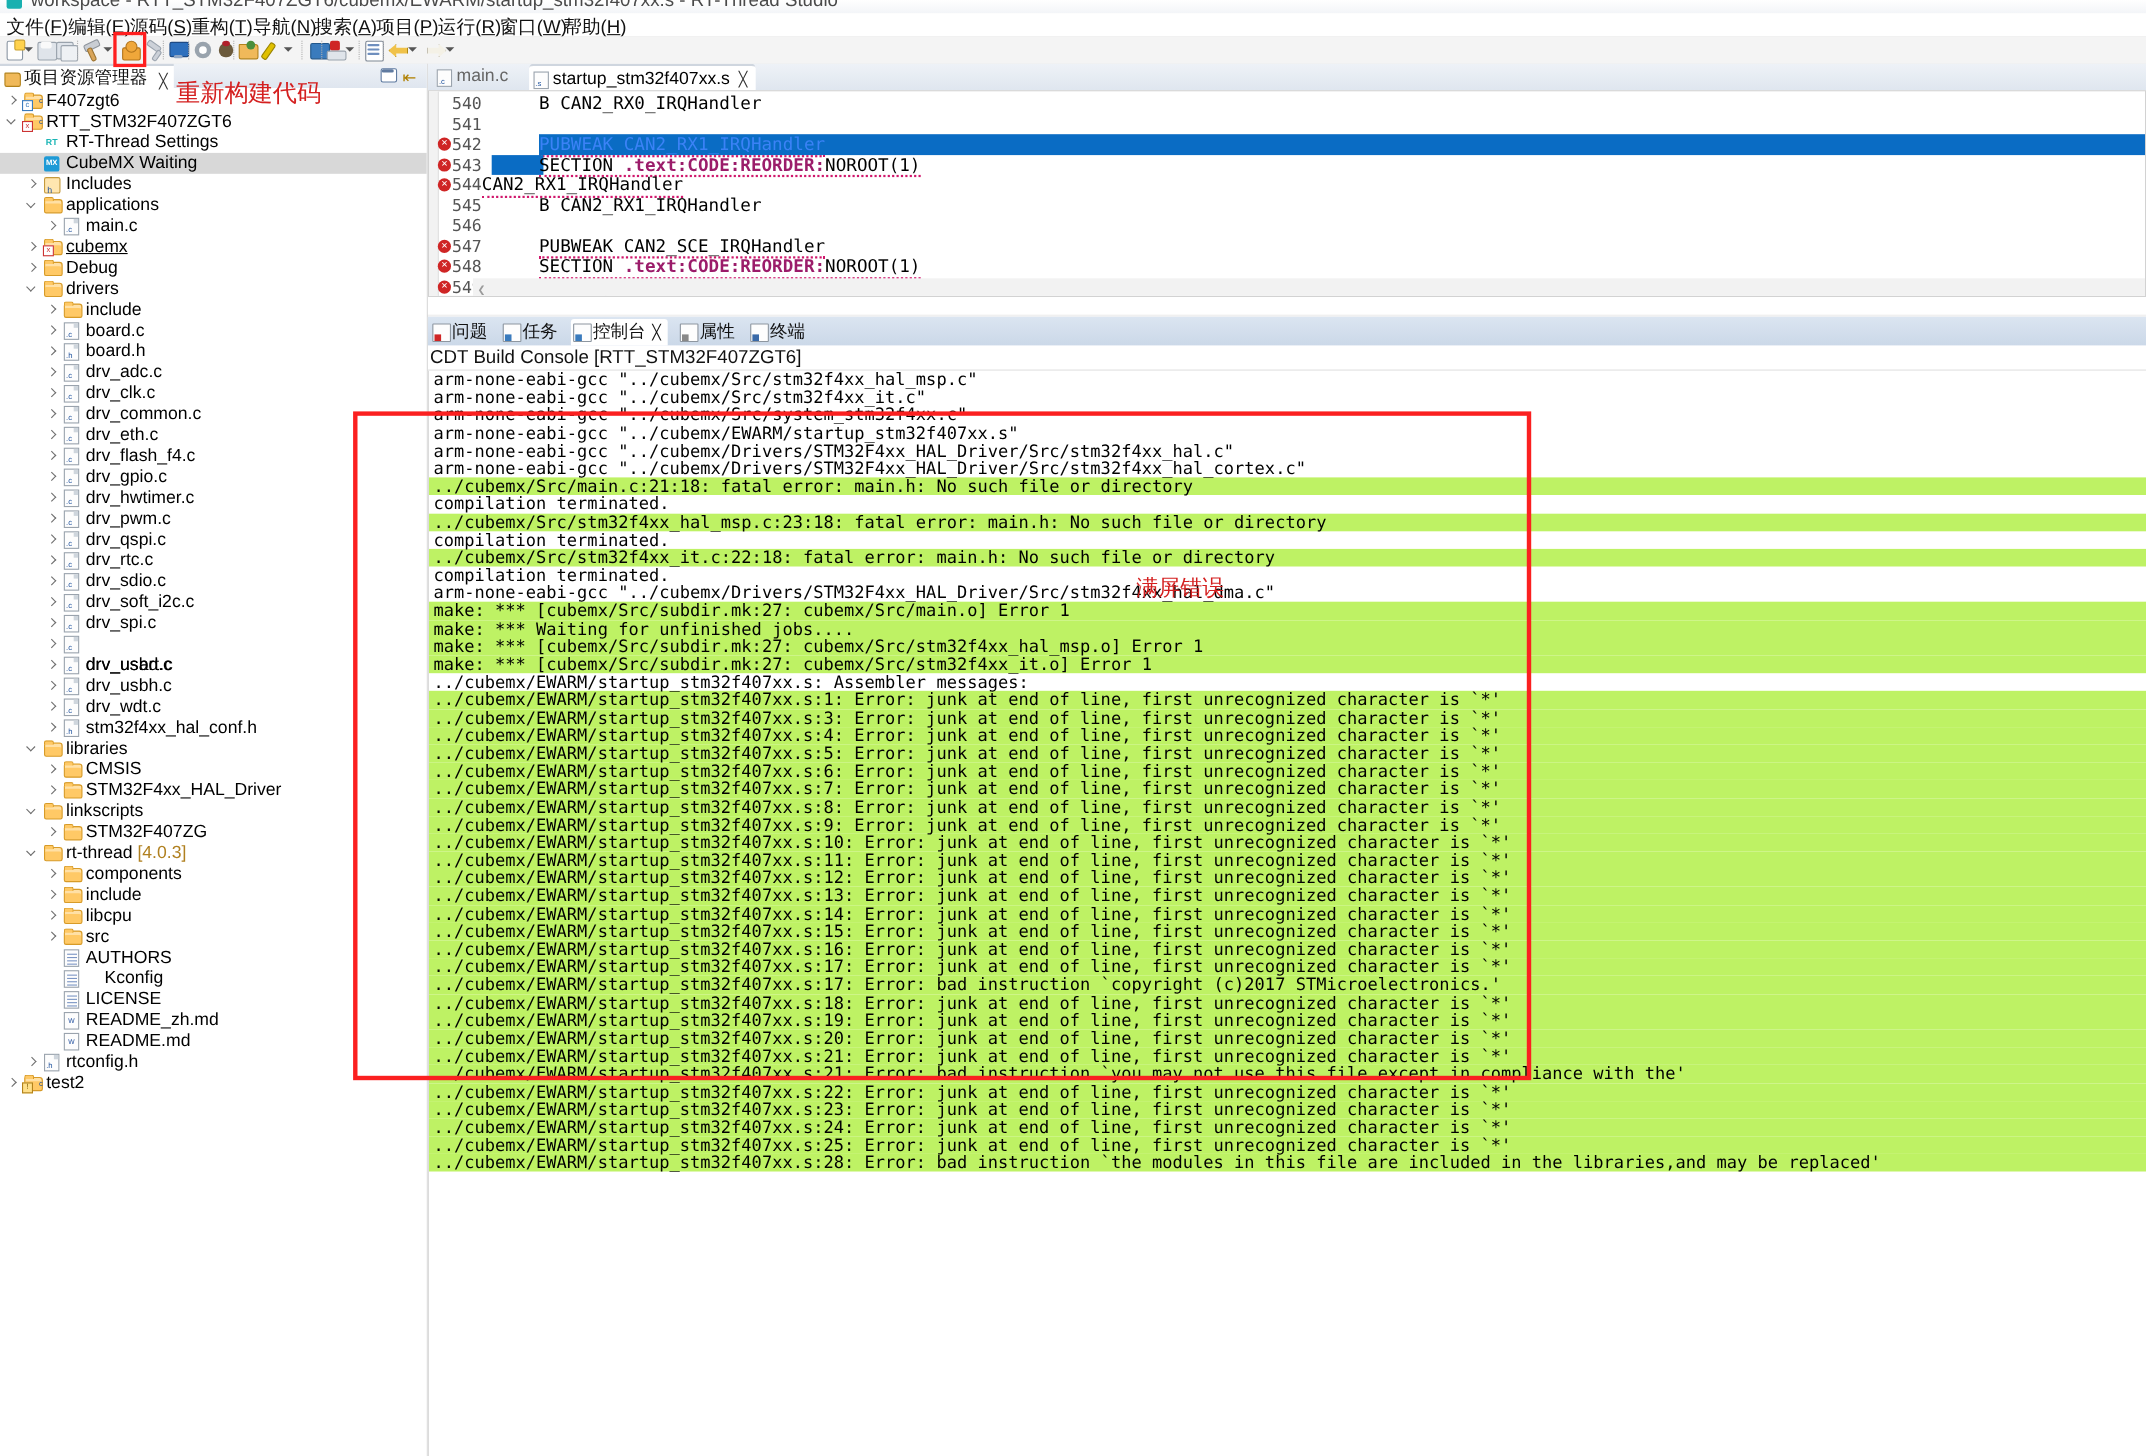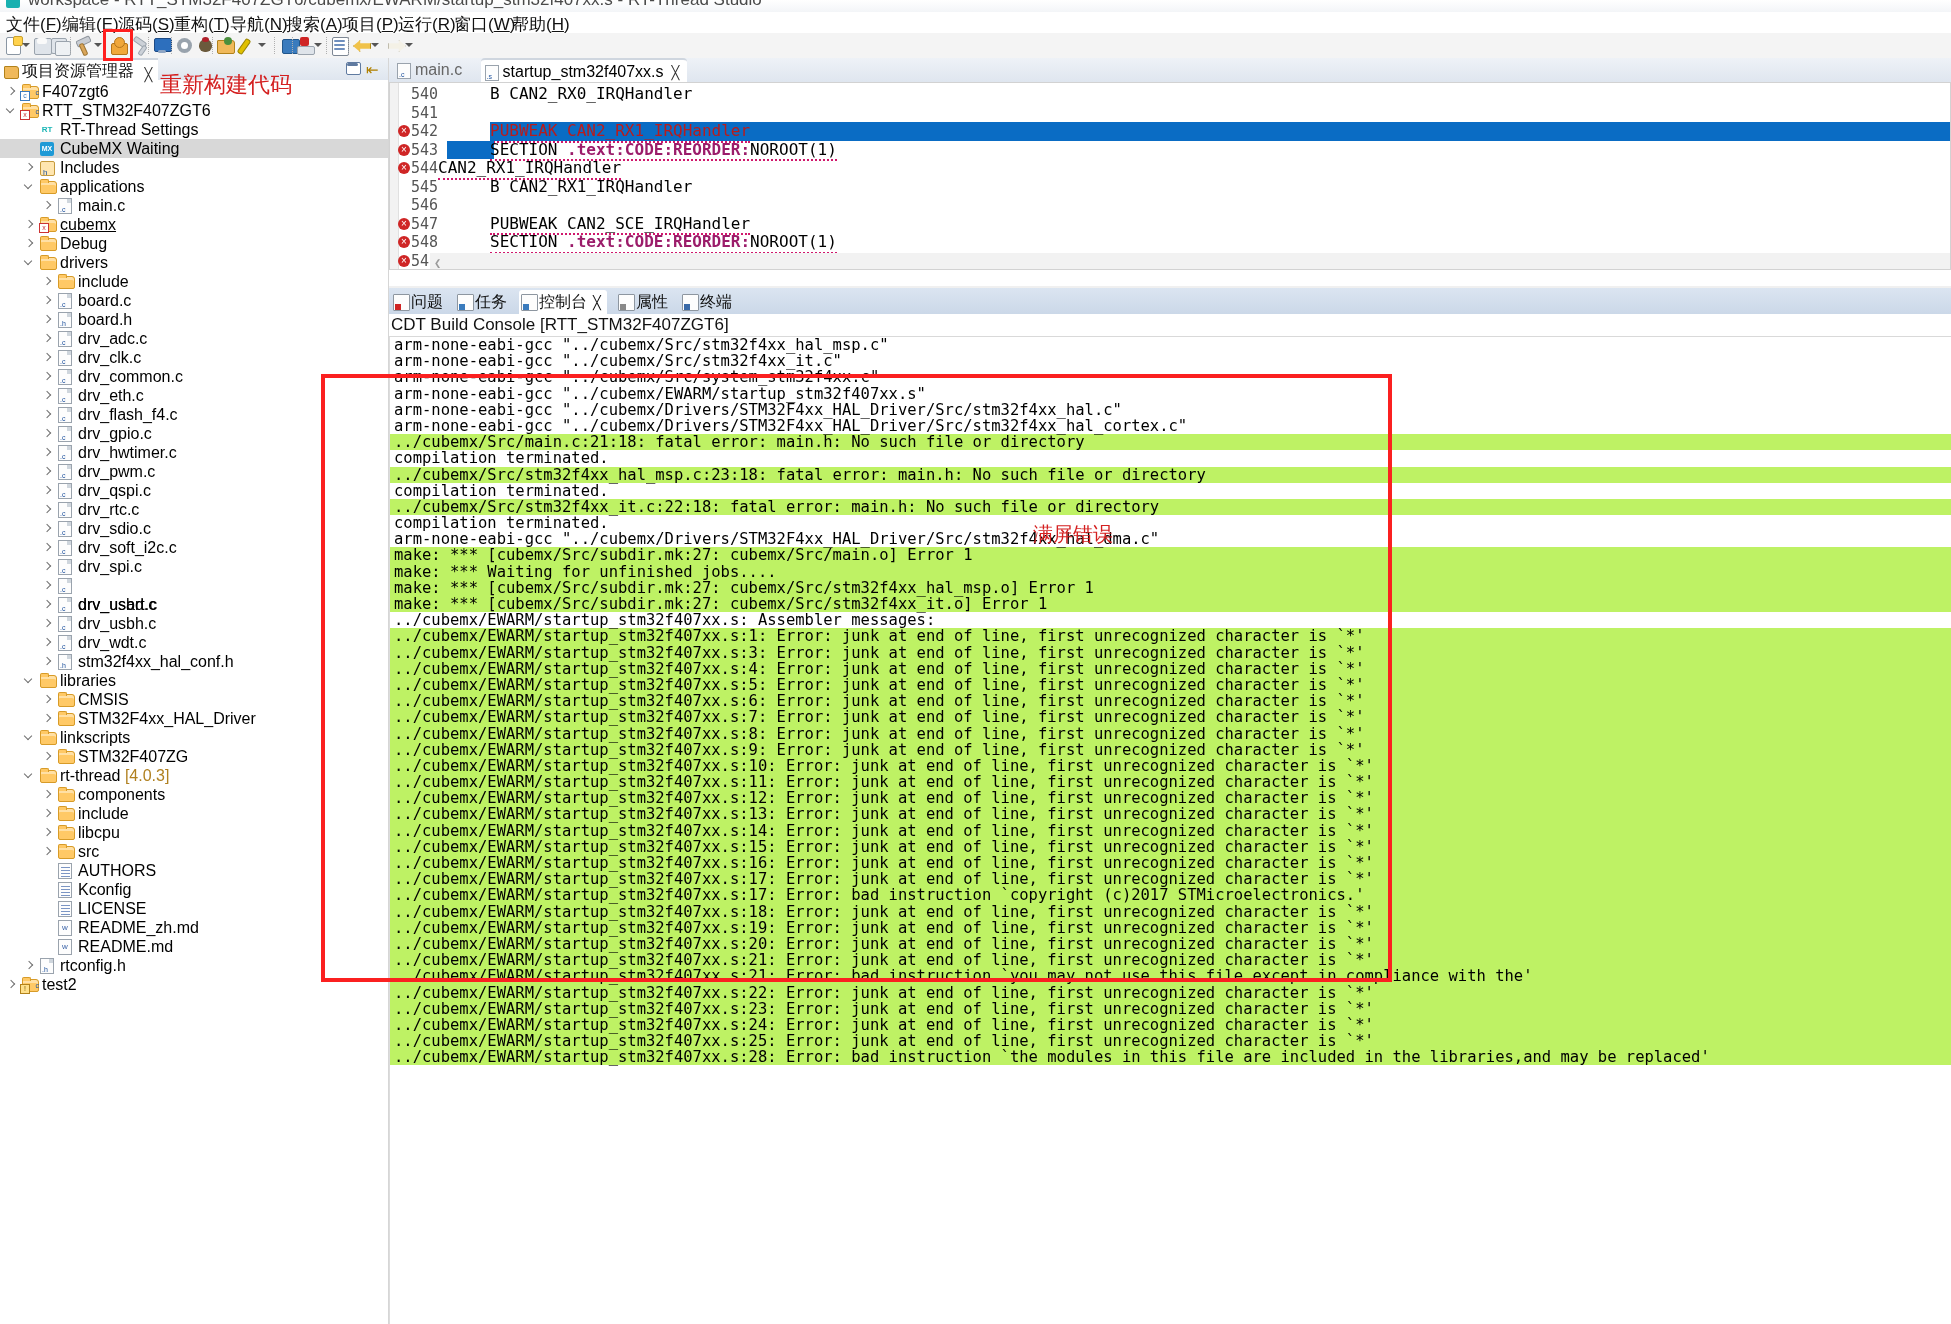--- a/index.html
+++ b/index.html
@@ -580,21 +580,21 @@
           </span>
           <span class="tlabel" style="left: 78px;">AUTHORS</span>
         </div>
         <div class="trow">
           <span class="ticon ic-doc" style="position: absolute; width: 12px; height: 14px; top: 2px; left: 58px;">
             <span class="ln" style="top: 3px;"></span>
             <span class="ln" style="top: 6px;"></span>
             <span class="ln" style="top: 9px;"></span>
             <span class="ln" style="top: 12px;"></span>
           </span>
-          <span class="tlabel" style="left: 78px;">Kconfig</span>
+          <span class="tlabel" style="left: 95px;">Kconfig</span>
         </div>
         <div class="trow">
           <span class="ticon ic-doc" style="position: absolute; width: 12px; height: 14px; top: 2px; left: 58px;">
             <span class="ln" style="top: 3px;"></span>
             <span class="ln" style="top: 6px;"></span>
             <span class="ln" style="top: 9px;"></span>
             <span class="ln" style="top: 12px;"></span>
           </span>
           <span class="tlabel" style="left: 78px;">LICENSE</span>
         </div>
@@ -635,21 +635,21 @@
           </span><span>startup_stm32f407xx.s</span><span class="tabclose">╳</span></div>
         <span style="position: absolute; top: -14px; right: 1520px;"></span>
         <span style="position: absolute; top: -14px; right: 1520px;"></span>
         <span style="position: absolute; top: -14px; right: 1520px;"></span>
       </div>
     <div class="ed-body">
       <div class="ed-ruler"></div>
       <div id="edlines" style="position:absolute;left:0;top:2px;width:100%;">
           <div class="codeline"><span class="gutter">540</span><span class="code" style="left: 100px;">B CAN2_RX0_IRQHandler</span></div>
           <div class="codeline"><span class="gutter">541</span><span class="code" style="left: 100px;"></span></div>
-          <div class="codeline"><span class="errmark">×</span><span class="gutter">542</span><span style="position: absolute; left: 100px; top: 0px; right: 0px; height: 18.5px; background: rgb(10, 108, 196);"></span><span class="code squig" style="left: 100px; color: #b91c1c;">PUBWEAK CAN2_RX1_IRQHandler</span></div>
+          <div class="codeline"><span class="errmark">×</span><span class="gutter">542</span><span style="position: absolute; left: 100px; top: 0px; right: 0px; height: 18.5px; background: rgb(10, 108, 196);"></span><span class="code squig" style="left: 100px; color: #3b82f6;">PUBWEAK CAN2_RX1_IRQHandler</span></div>
           <div class="codeline"><span class="errmark">×</span><span class="gutter">543</span><span style="position: absolute; left: 57px; top: 0px; width: 47px; height: 18.5px; background: rgb(10, 108, 196);"></span><span class="code squig" style="left: 100px;">SECTION <span class="kwred">.text:CODE:REORDER:</span>NOROOT(1)</span></div>
           <div class="codeline"><span class="errmark">×</span><span class="gutter">544</span><span class="code squig" style="left: 48px;">CAN2_RX1_IRQHandler</span></div>
           <div class="codeline"><span class="gutter">545</span><span class="code" style="left: 100px;">B CAN2_RX1_IRQHandler</span></div>
           <div class="codeline"><span class="gutter">546</span><span class="code" style="left: 100px;"></span></div>
           <div class="codeline"><span class="errmark">×</span><span class="gutter">547</span><span class="code squig" style="left: 100px;">PUBWEAK CAN2_SCE_IRQHandler</span></div>
           <div class="codeline"><span class="errmark">×</span><span class="gutter">548</span><span class="code squig" style="left: 100px;">SECTION <span class="kwred">.text:CODE:REORDER:</span>NOROOT(1)</span></div>
           <div class="codeline"><span class="errmark">×</span><span class="gutter">549</span><span class="code squig" style="left: 48px;">CAN2_SCE_IRQHandler</span></div>
         </div>
       <div class="ed-hscroll">
         <span class="arr">❮</span>

